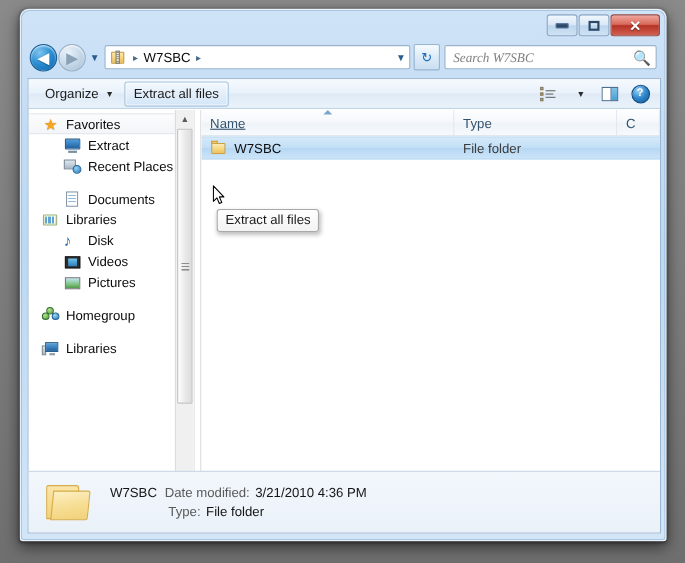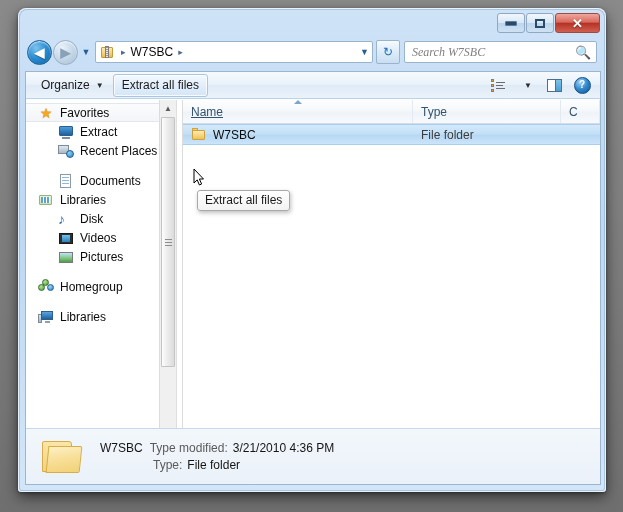--- a/index.html
+++ b/index.html
@@ -750,21 +750,21 @@
 
       <div class="details">
         <div class="big-folder">
           <span class="back"></span>
           <span class="tab"></span>
           <span class="front"></span>
         </div>
         <div class="det-text">
           <div class="det-line">
             <span class="det-line1-name">W7SBC</span>
-            <span class="det-label">Type modified:</span>
+            <span class="det-label">Date modified:</span>
             <span class="det-value" style="margin-left:5px">3/21/2010 4:36 PM</span>
           </div>
           <div class="det-line det-line2">
             <span class="det-label">Type:</span>
             <span class="det-value" style="margin-left:5px">File folder</span>
           </div>
         </div>
       </div>
 
       <div class="tooltip">Extract all files</div>

